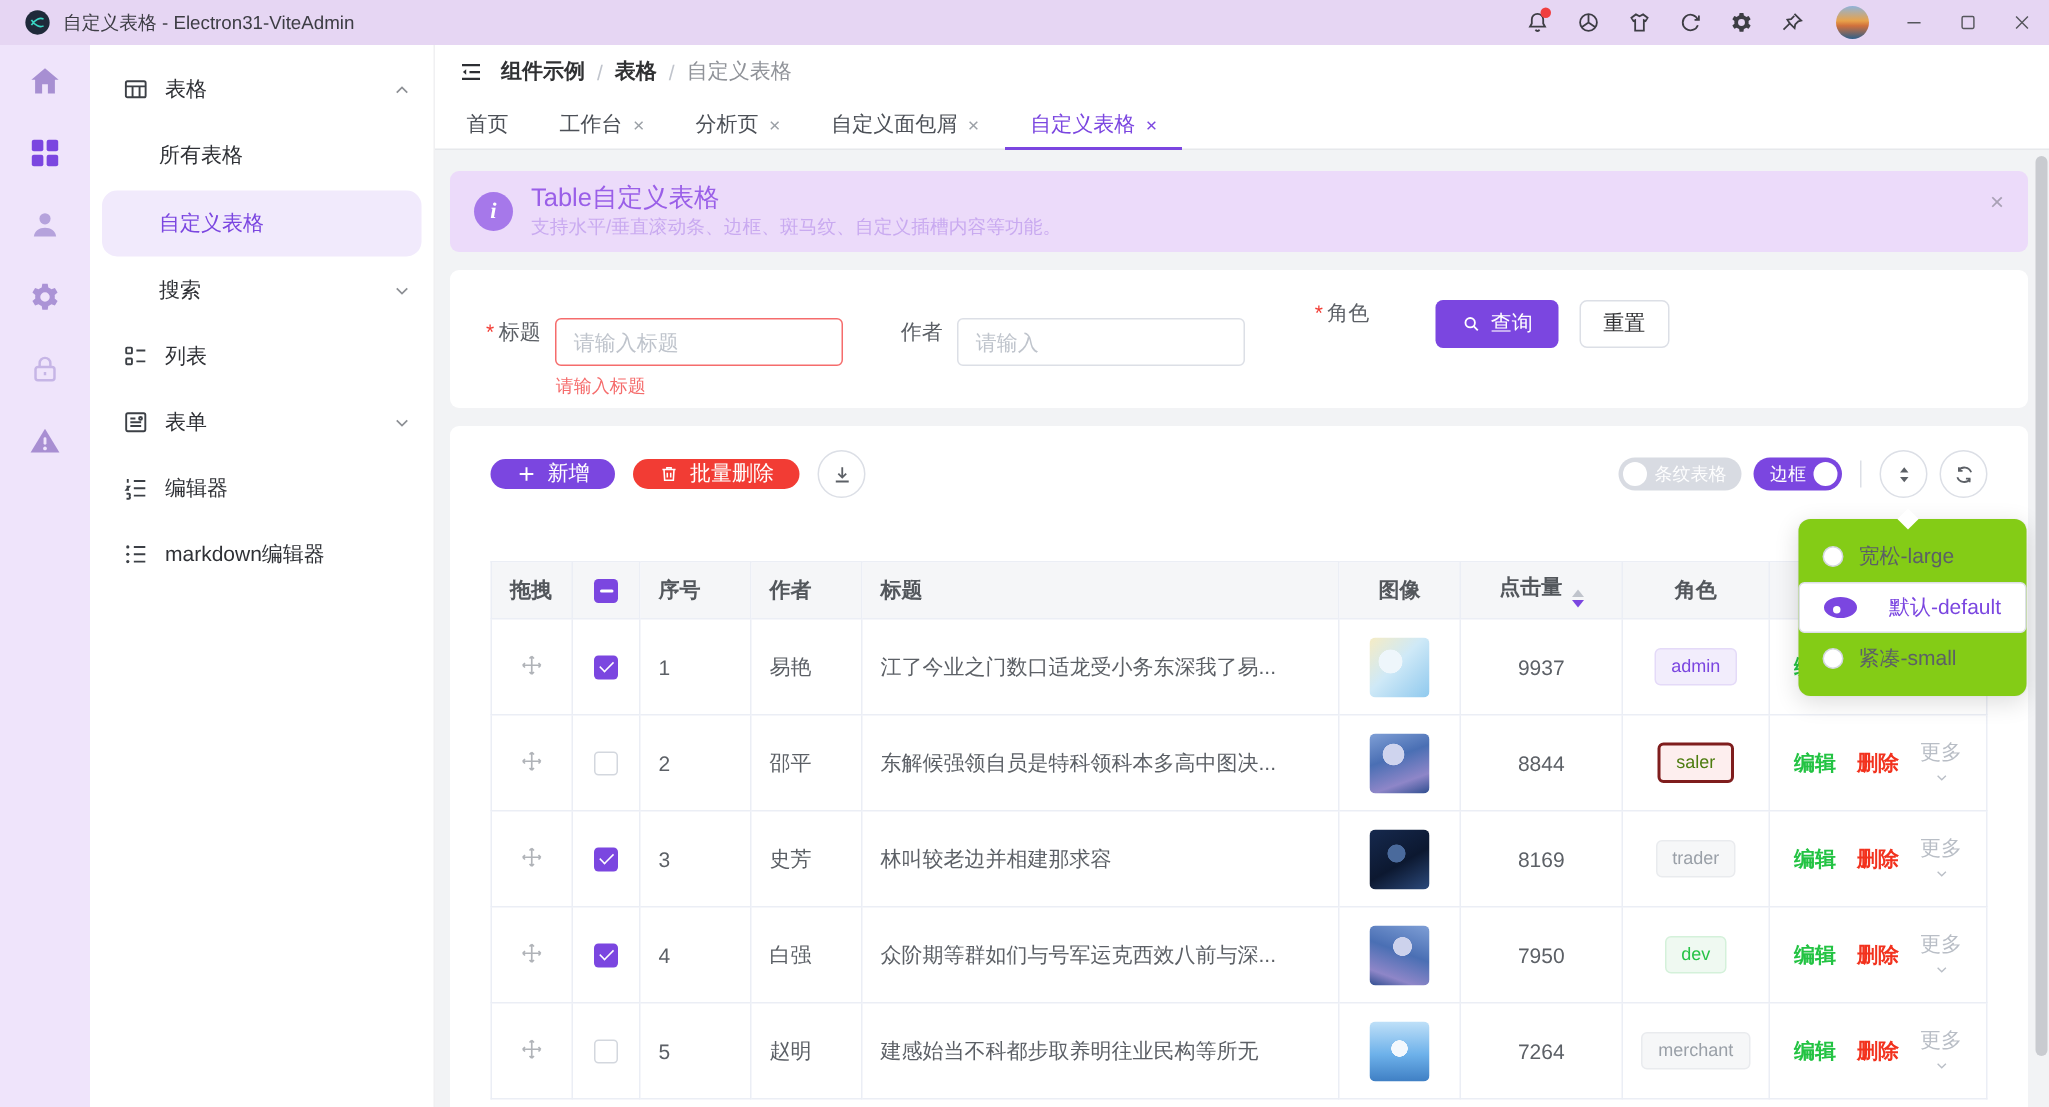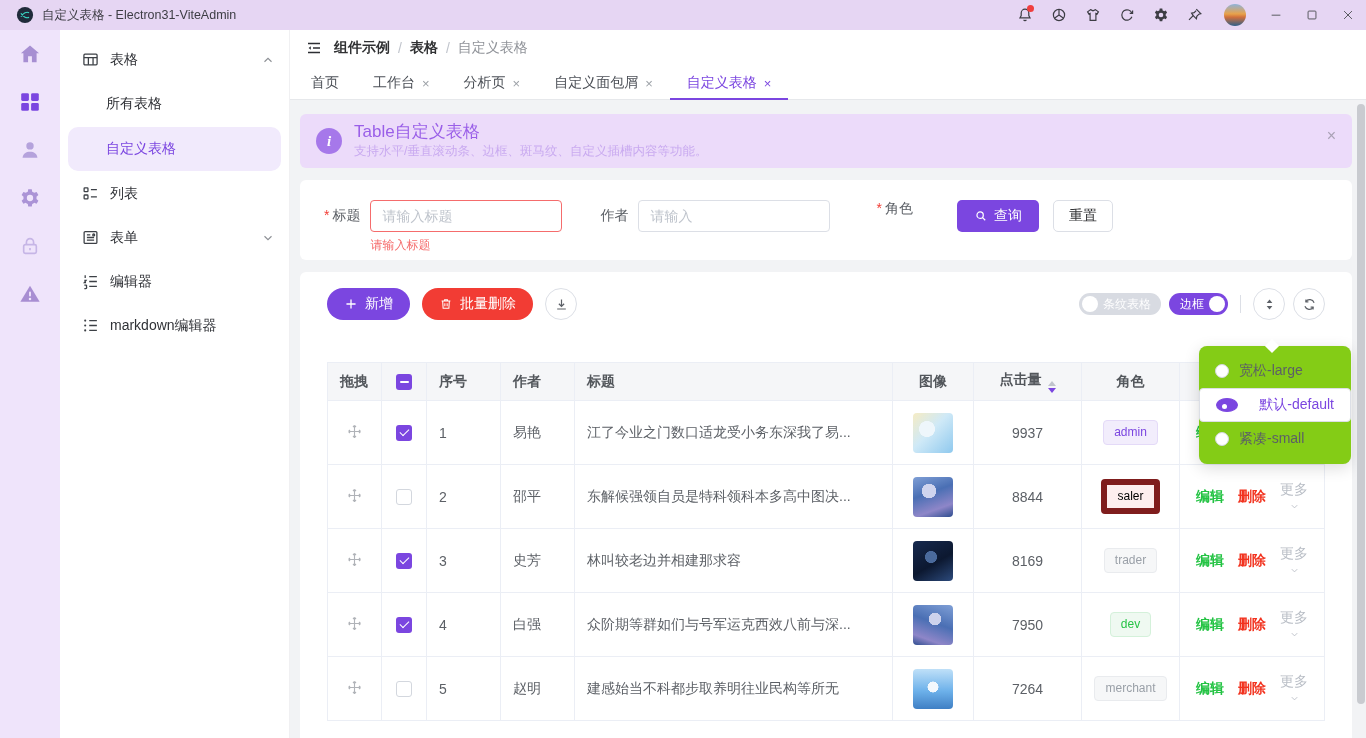--- a/index.html
+++ b/index.html
@@ -66,37 +66,37 @@
   .banner-icon { width:26px; height:26px; border-radius:50%; background:#a678ea; color:#fff; display:flex; align-items:center; justify-content:center; font:italic bold 15px "Liberation Serif",serif; margin-right:12px; flex:none; }
   .banner-title { font-size:17px; color:#9a5fe8; line-height:1.15; }
   .banner-sub { font-size:12.5px; color:#c9aaf0; margin-top:2px; }
   .banner-close { position:absolute; right:16px; top:13px; color:#a9a1b5; font-size:16px; cursor:pointer; }
 
   
   .search-card { flex:none; background:#fff; border-radius:6px; padding:20px 24px 28px; margin-bottom:12px; display:flex; align-items:flex-start; }
   .fgroup { display:flex; align-items:center; }
   .flabel { font-size:14px; color:#5c6066; margin-right:10px; white-space:nowrap; }
   .star { color:#f23c34; margin-right:3px; }
-  .ctrl { position:relative; }
+  .ctrl { position:relative;margin-top:12px; }
   .inp { height:32px; border:1px solid #dcdfe6; border-radius:4px; padding:0 11px; font-size:14px; color:#333; outline:none; background:#fff; font-family:inherit; }
   .inp::placeholder { color:#bfc4cc; }
   .invalid { border-color:#f56c6c; }
   .err { position:absolute; left:0; top:37px; font-size:12px; color:#f56c6c; white-space:nowrap; }
   .sel { height:32px; border:1px solid #dcdfe6; border-radius:4px; padding:0 10px; display:flex; align-items:center; justify-content:space-between; font-size:14px; color:#bfc4cc; cursor:pointer; background:#fff; }
   .sel .chev { color:#c0c4cc; display:inline-flex; } .sel .chev svg { width:13px; height:13px; }
   .btn { height:32px; border:none; border-radius:5px; font-size:14px; display:inline-flex; align-items:center; justify-content:center; cursor:pointer; font-family:inherit; }
   .btn-primary { background:#7b46e0; color:#fff; padding:0 17px; gap:6px; }
   .btn-primary svg { width:14px; height:14px; }
   .btn-plain { background:#fff; border:1px solid #dcdfe6; color:#303133; padding:0 15px; }
 
   
   .table-card { flex:1; min-height:0; background:#fff; border-radius:6px 6px 0 0; padding:16px 27px; overflow:hidden; }
   .ttoolbar { display:flex; justify-content:space-between; align-items:center; margin-bottom:42px; }
   .tt-left { display:flex; align-items:center; gap:12px; }
-  .pill { height:32px; border:none; border-radius:16px; color:#fff; font-size:14px; display:inline-flex; align-items:center; padding:0 17px; gap:7px; cursor:pointer; font-family:inherit; }
+  .pill { height:20px; border:none; border-radius:16px; color:#fff; font-size:14px; display:inline-flex; align-items:center; padding:0 17px; gap:7px; cursor:pointer; font-family:inherit; }
   .pill svg { width:14px; height:14px; }
   .pill-add { background:#7b46e0; }
   .pill-del { background:#f23c34; }
   .circle-btn { width:32px; height:32px; border-radius:50%; border:1px solid #dcdfe6; background:#fff; display:inline-flex; align-items:center; justify-content:center; color:#5c6066; cursor:pointer; }
   .circle-btn svg { width:15px; height:15px; }
   .tt-right { display:flex; align-items:center; }
   .switch { height:22px; border-radius:11px; display:inline-flex; align-items:center; font-size:12px; padding:0 3px; cursor:pointer; }
   .switch .knob { width:16px; height:16px; border-radius:50%; background:#fff; flex:none; }
   .switch.off { background:#d8dbe2; color:rgba(255,255,255,.96); }
   .switch.off .sw-label { padding:0 7px 0 5px; }
@@ -125,21 +125,21 @@
   .tri.up { border-bottom:5px solid #c0c4cc; }
   .tri.down { border-top:5px solid #7b46e0; }
   .avatar { width:40px; height:40px; border-radius:4px; display:inline-block; vertical-align:middle; }
   .av1 { background:radial-gradient(circle at 35% 40%, #eef6fb 0 22%, transparent 23%), linear-gradient(135deg,#f6ecc4 0%,#cfe9f7 45%,#8fc9ee 100%); }
   .av2 { background:radial-gradient(circle at 40% 35%, #cfd4ee 0 20%, transparent 21%), linear-gradient(160deg,#7f9fd6 0%,#4a6fb4 40%,#8e86c8 75%,#2e4d8f 100%); }
   .av3 { background:radial-gradient(circle at 45% 40%, #4a6a9c 0 18%, transparent 19%), linear-gradient(150deg,#16294e 0%,#0c1830 55%,#2c4a7c 100%); }
   .av4 { background:radial-gradient(circle at 55% 35%, #cdd2ec 0 18%, transparent 19%), linear-gradient(200deg,#7f9fd6 0%,#4a6fb4 45%,#8e86c8 80%,#2e4d8f 100%); }
   .av5 { background:radial-gradient(circle at 50% 45%, #f3f8fd 0 18%, transparent 19%), linear-gradient(180deg,#bfe0f8 0%,#6db1ea 55%,#3f7fc4 100%); }
   .tag { display:inline-block; padding:3px 10px; border-radius:4px; font-size:12px; line-height:1.4; }
   .tag.purple { color:#7b46e0; background:#f2edfc; border:1px solid #e4daf8; }
-  .tag.red { color:#000000; background:#fdeeee; border:6px solid #7f1d1d; }
+  .tag.red { color:#4d7c0f; background:#fdeeee; border:2px solid #7f1d1d; }
   .tag.gray { color:#9aa0a8; background:#f6f7f8; border:1px solid #e9ebee; }
   .tag.green { color:#27c346; background:#eff9f1; border:1px solid #d4f1da; }
   .acts { display:inline-flex; align-items:center; gap:14px; }
   .act { font-weight:bold; cursor:pointer; }
   .act.edit { color:#23c343; }
   .act.del { color:#f2321e; }
   .act.more { color:#b9bec6; font-weight:normal; display:inline-flex; align-items:center; gap:2px;flex-direction:column; }
   .act.more svg { width:11px; height:11px; }
 
   
@@ -280,20 +280,28 @@
             <svg viewBox="0 0 16 16" fill="none" stroke="currentColor" stroke-width="1.3">
               <path d="M4 10l4-4 4 4"></path>
             </svg>
           </span>
         </div>
         <div class="side-item lvl1">
           <span class="slabel">所有表格</span>
         </div>
         <div class="side-item lvl1 active">
           <span class="slabel">自定义表格</span>
+        </div>
+        <div class="side-item lvl1">
+          <span class="slabel">搜索</span>
+          <span class="chev">
+            <svg viewBox="0 0 16 16" fill="none" stroke="currentColor" stroke-width="1.3">
+              <path d="M4 6l4 4 4-4"></path>
+            </svg>
+          </span>
         </div>
         <div class="side-item">
           <span class="sicon">
             <svg viewBox="0 0 16 16" fill="none" stroke="currentColor" stroke-width="1.2">
               <rect x="2" y="2.6" width="3.6" height="3.6" rx=".6"></rect>
               <rect x="2" y="9.4" width="3.6" height="3.6" rx=".6"></rect>
               <path d="M8.4 4.4H14M8.4 11.2H14"></path>
             </svg>
           </span>
           <span class="slabel">列表</span>

